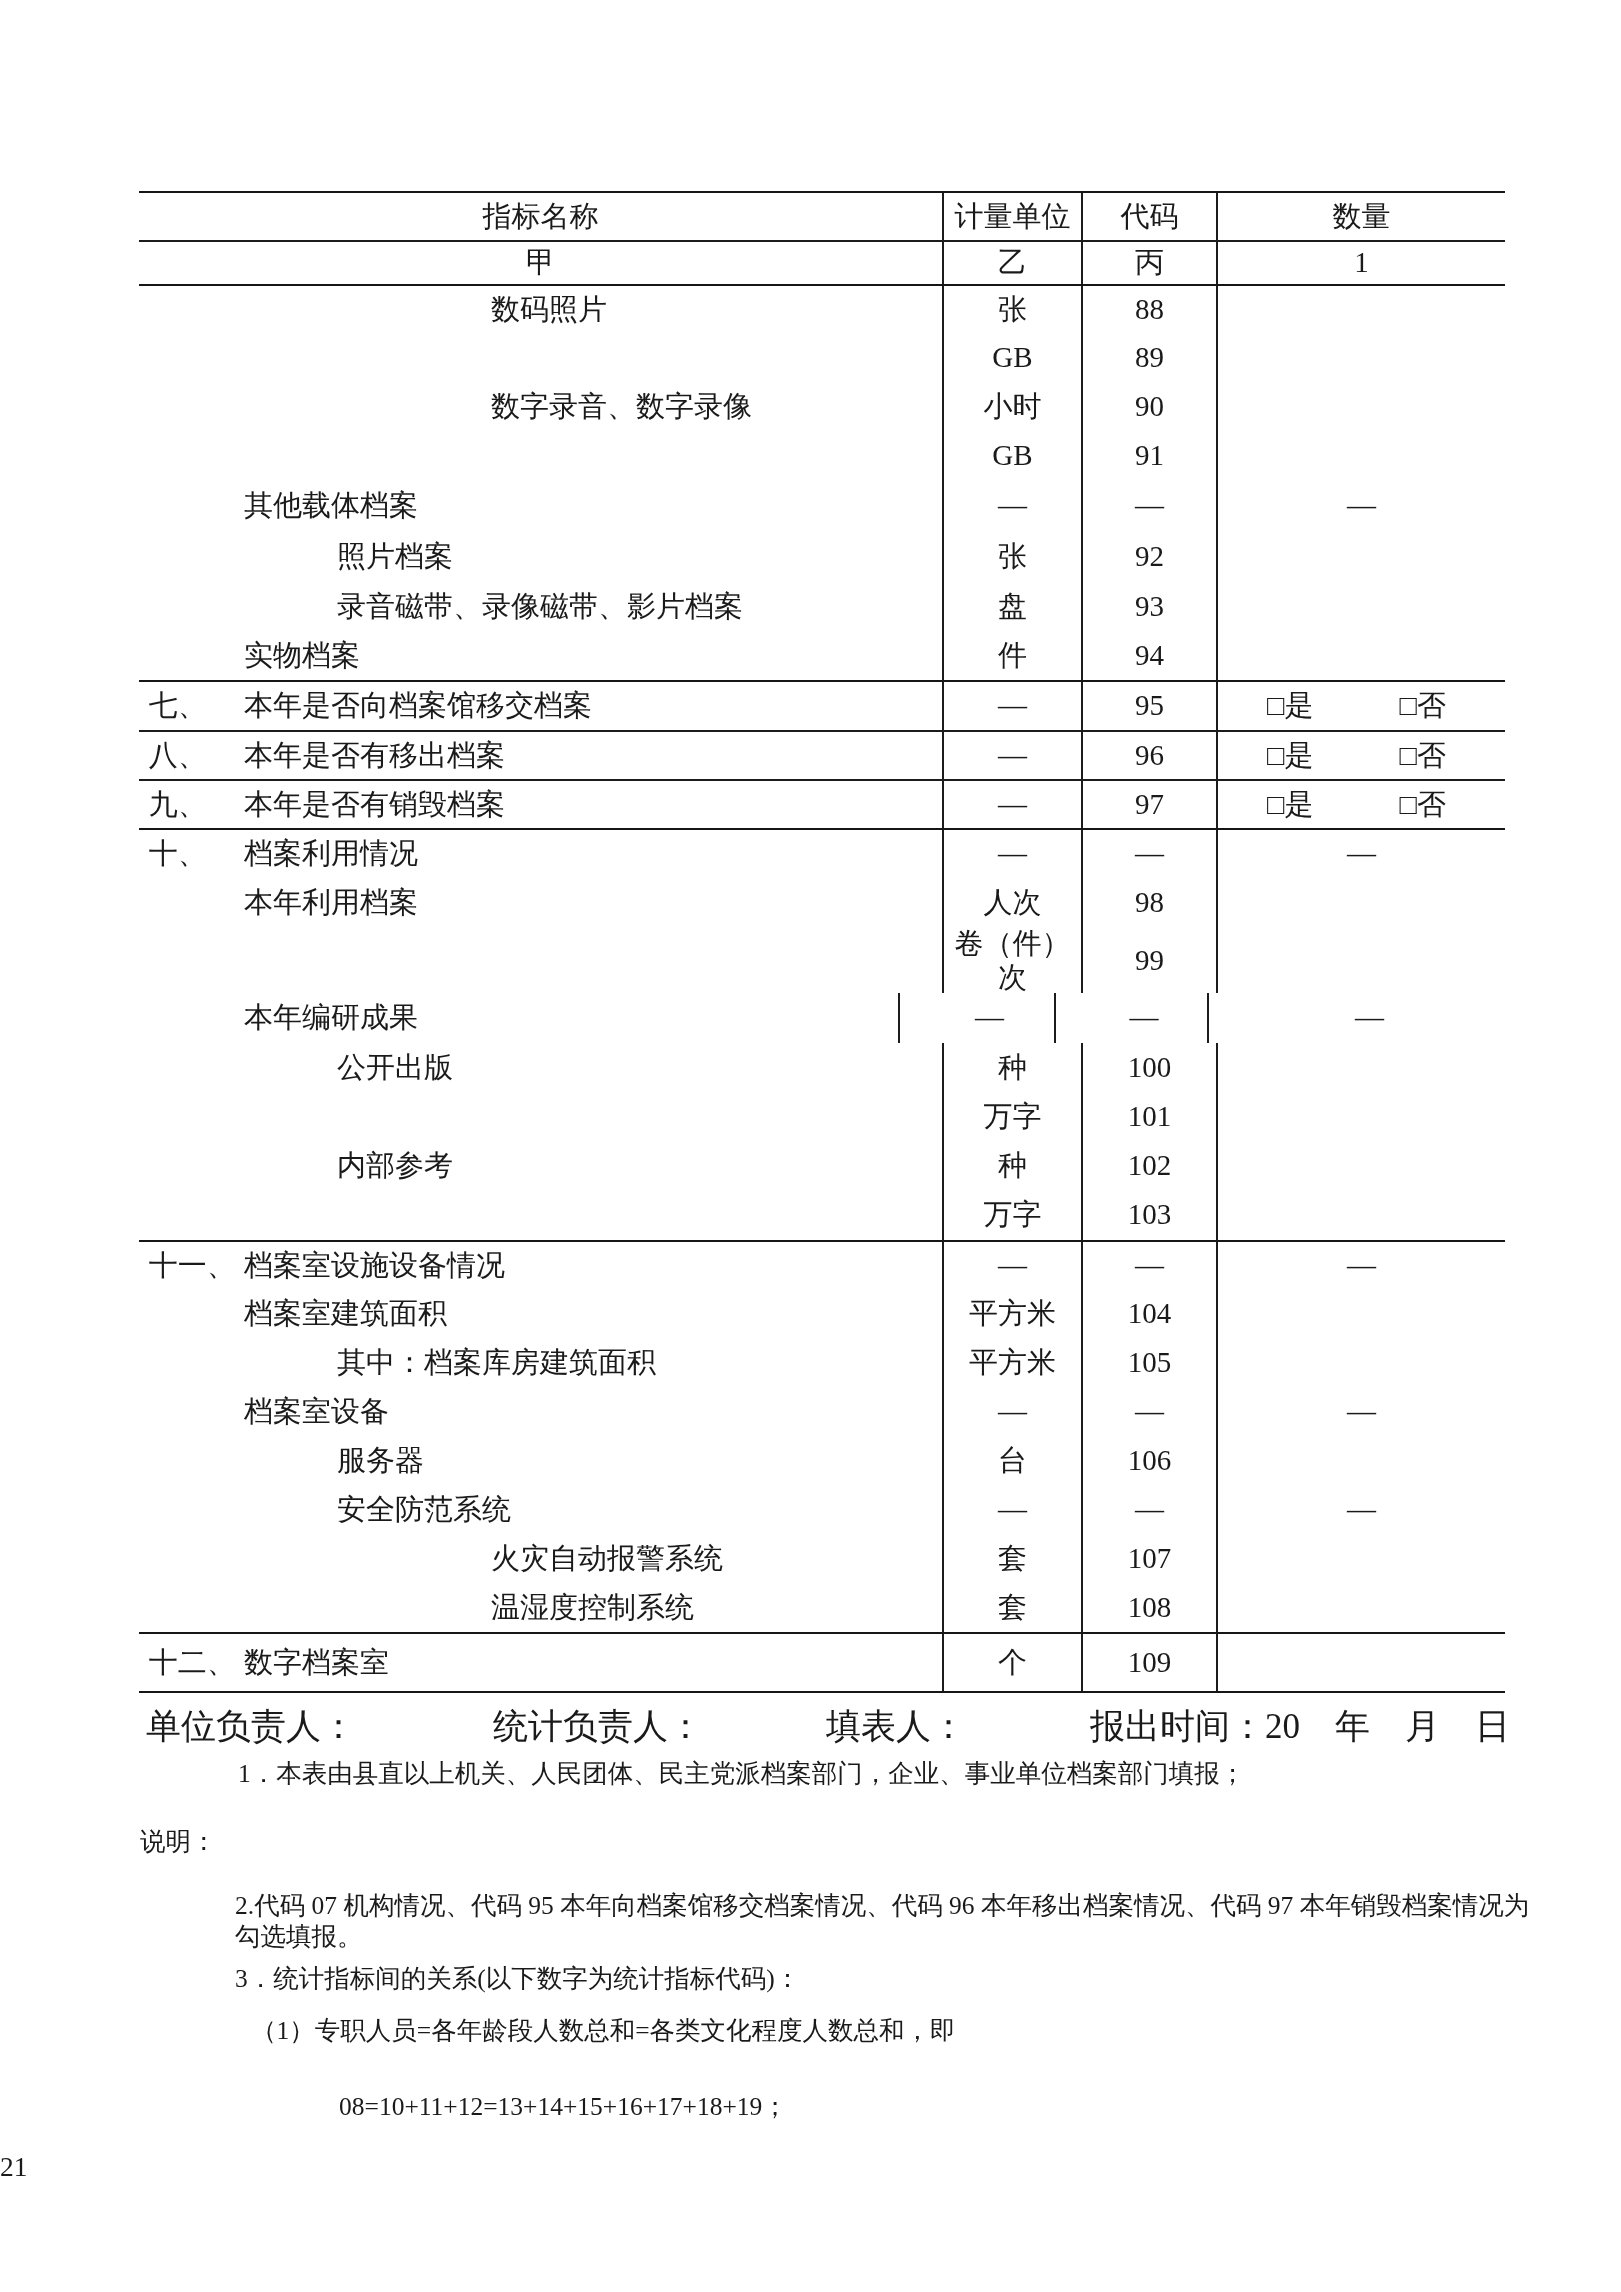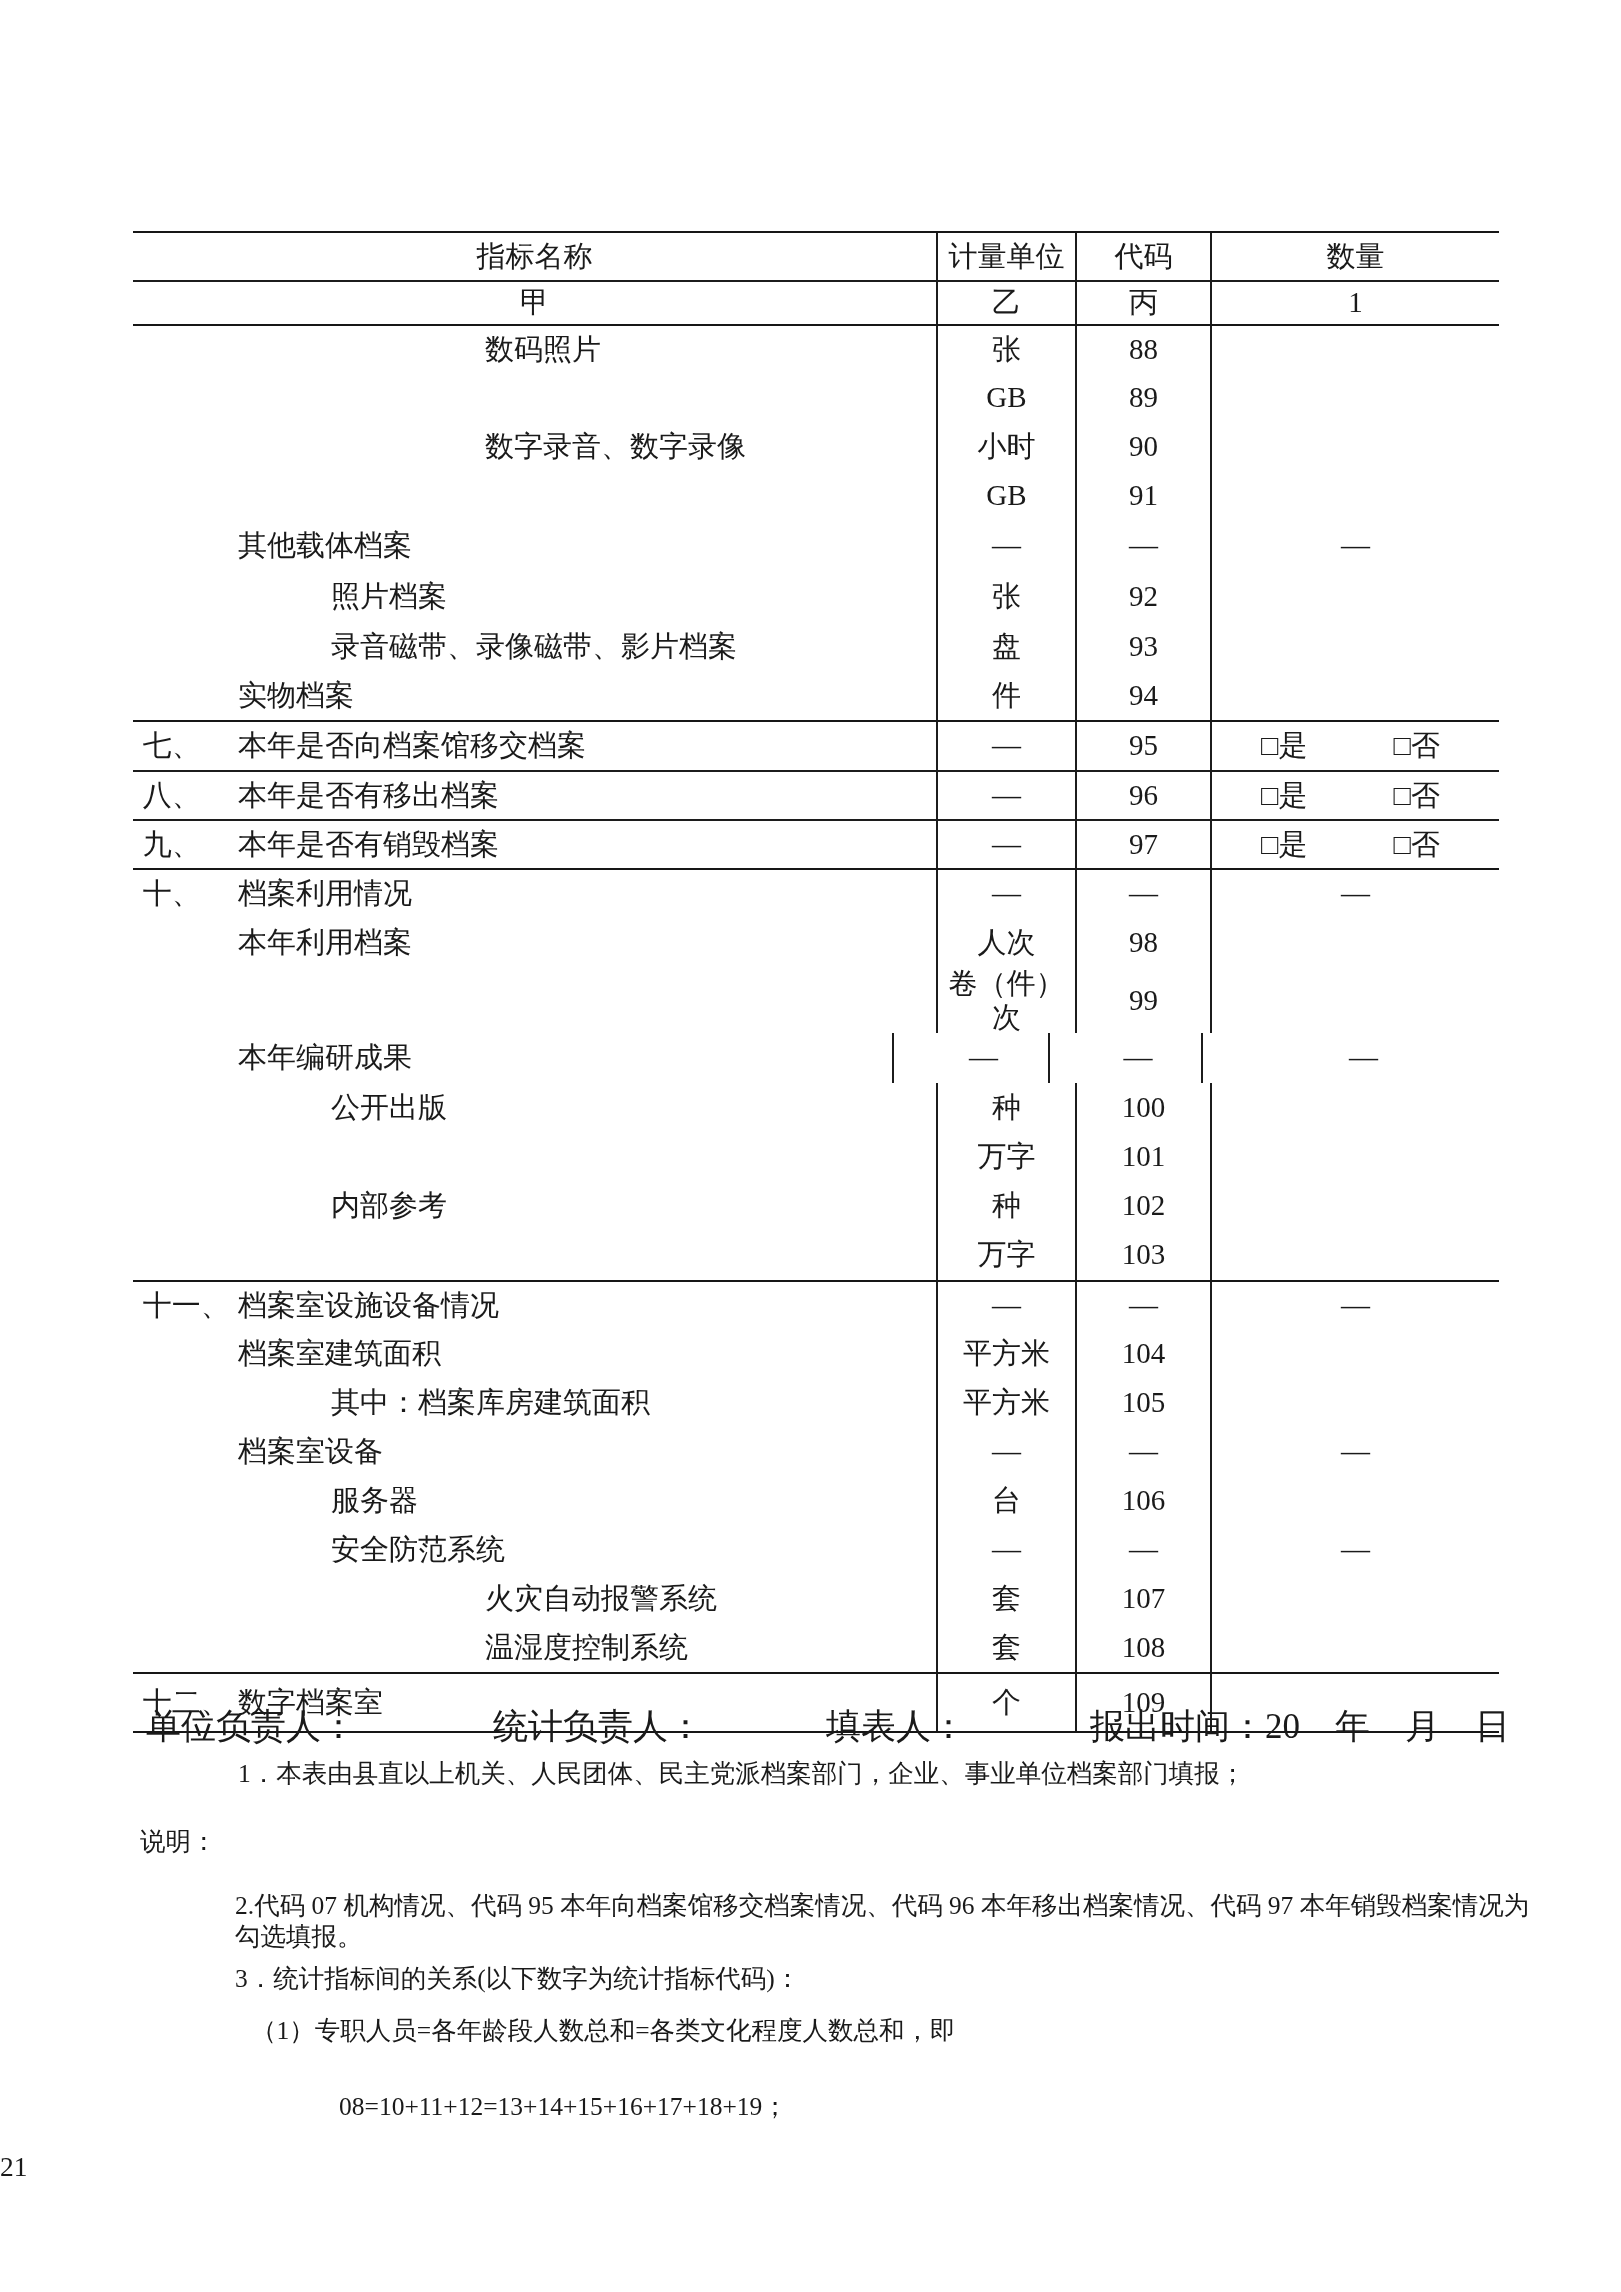--- a/index.html
+++ b/index.html
@@ -1,20 +1,20 @@
 <!DOCTYPE html>
 <html><head>
 <meta charset="utf-8">
 <style>
   html,body{margin:0;padding:0;background:#e8e8e8;}
   .page{position:relative;width:1621px;height:2293px;background:#ffffff;margin:0 auto;
         font-family:"Liberation Serif","DejaVu Serif",serif;color:#1a1a1a;overflow:hidden;}
   
-  .tbl{position:absolute;left:133px;top:191px;width:1366px;
-       border-top:2.9px solid #161616;border-bottom:2.9px solid #161616;margin-top:40px;}
+  .tbl{position:absolute;left:139px;top:191px;width:1366px;
+       border-top:2.9px solid #161616;border-bottom:2.9px solid #161616;}
   .tr{display:flex;box-sizing:border-box;}
   .line-thin{border-top:2px solid #1c1c1c;}
   .line-sect{border-top:2px solid #161616;}
   .line-thick{border-top:2.9px solid #161616;}
   .line-hdr{border-top:2px solid #1c1c1c;}
   .td{box-sizing:border-box;display:flex;align-items:center;font-size:29px;line-height:1.15;}
   .c1{width:805px;border-right:2px solid #1c1c1c;position:relative;}
   .c2{width:139px;border-right:2px solid #1c1c1c;flex-direction:column;justify-content:center;
       align-items:center;text-align:center;}
   .c3{width:135px;border-right:2px solid #1c1c1c;justify-content:center;}

